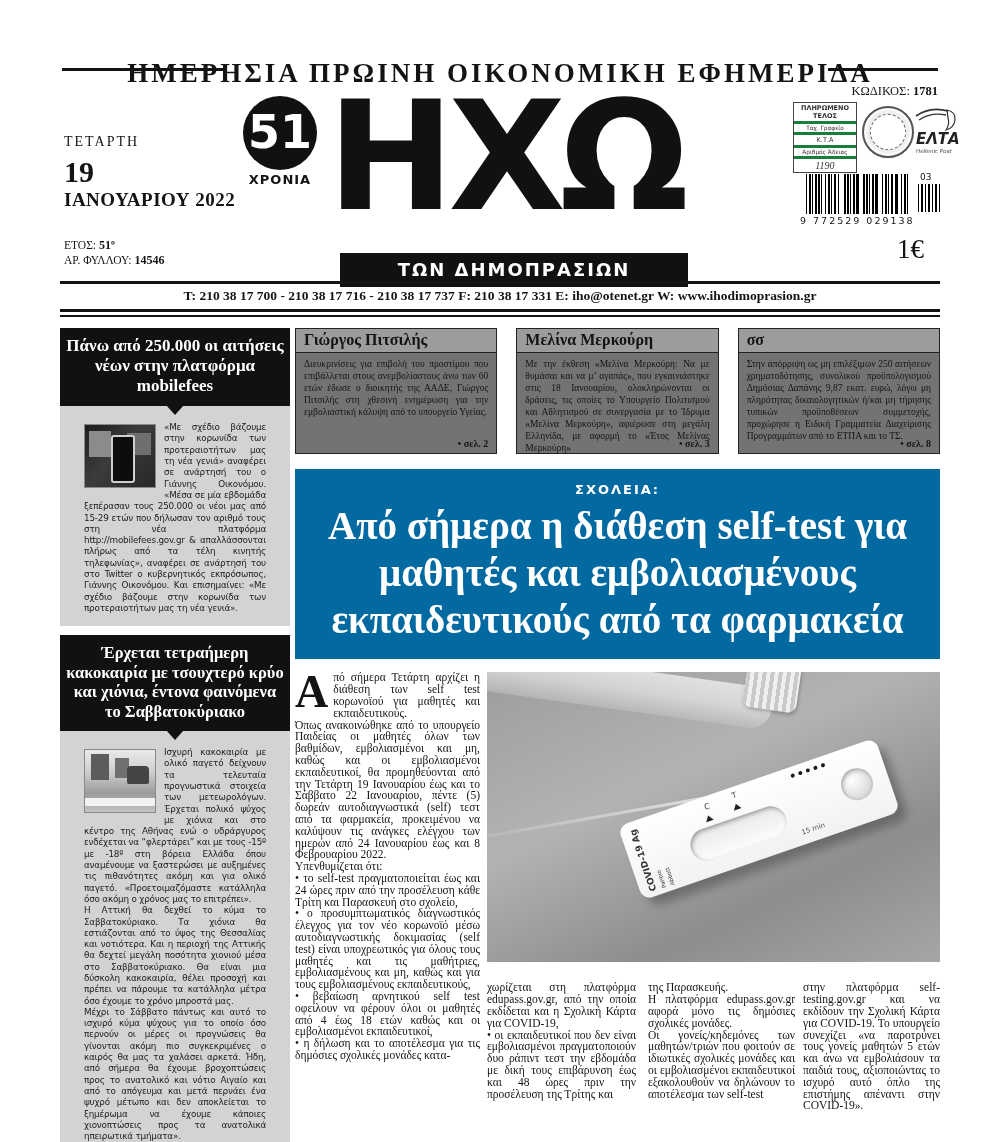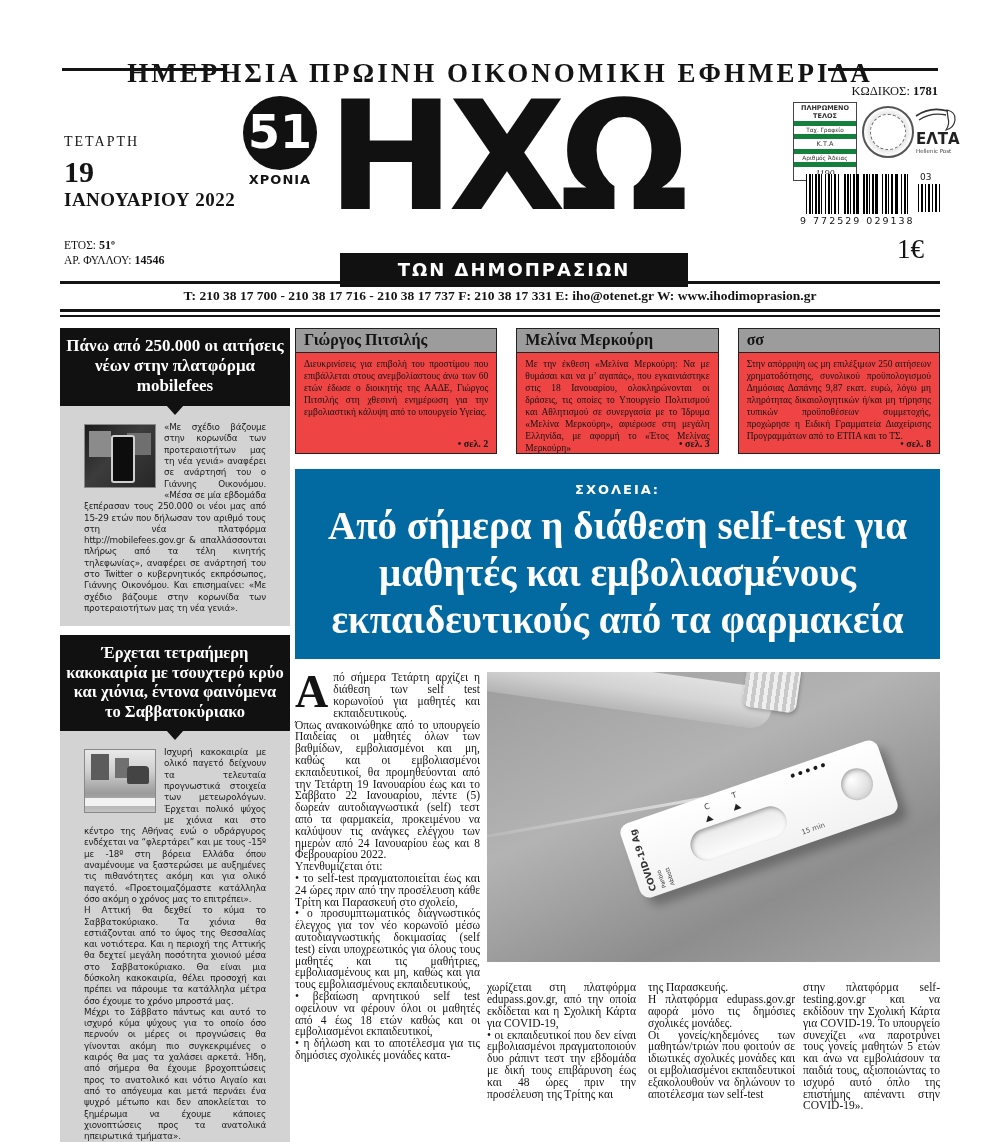--- a/index.html
+++ b/index.html
@@ -30,31 +30,31 @@
   .np-title{position:absolute;left:322px;top:78px;width:366px;text-align:center;
         font-family:"DejaVu Sans", sans-serif;font-weight:bold;font-size:152px;line-height:1.04;
         letter-spacing:-6px;color:#111;}
   .np-sub{position:absolute;left:340px;top:253px;width:348px;background:#111;color:#fff;
         text-align:center;font-family:"DejaVu Sans", sans-serif;font-weight:bold;font-size:18px;
         letter-spacing:2px;padding:6px 0 7px;}
 
   .kodikos{position:absolute;right:62px;top:84px;font-size:12.5px;}
   .stampbox{position:absolute;left:793px;top:102px;width:62px;border:1px solid #444;
         text-align:center;font-family:"DejaVu Sans", sans-serif;color:#333;background:#fff;}
-  .stampbox div{border-bottom:5px solid #15803d;padding:1px 1px;}
+  .stampbox div{border-bottom:3px solid #15803d;padding:1px 1px;}
   .stampbox div:last-child{border-bottom:none;}
   .sb1{font-size:6.5px;font-weight:bold;}
   .sb2,.sb4{font-size:5.8px;}
   .sb3{font-size:6.5px;}
   .sb5{font-size:10px;font-style:italic;font-family:"Liberation Serif", serif;}
   .roundstamp{position:absolute;left:862px;top:106px;width:48px;height:48px;border-radius:50%;
         border:2px solid #555;background:radial-gradient(circle,#fff 52%,#e6e6e6 53%,#fff 70%);}
   .roundstamp i{position:absolute;left:6px;top:6px;right:6px;bottom:6px;border:1px dashed #666;
         border-radius:50%;display:block;}
-  .elta{position:absolute;left:916px;top:130px;text-align:left;}
+  .elta{position:absolute;left:916px;top:130px;text-align:left;font-style:italic;}
   .elta .nm{font-family:"DejaVu Sans", sans-serif;font-weight:bold;font-size:15px;color:#222;}
   .elta .hp{font-size:5.5px;font-family:"DejaVu Sans", sans-serif;color:#444;}
   .elta svg{position:absolute;left:-2px;top:-26px;}
 
   .barcode-wrap{position:absolute;left:806px;top:174px;width:140px;height:56px;}
   .bars{position:absolute;left:0;top:0;width:104px;height:40px;
         background:repeating-linear-gradient(90deg,#000 0 1.5px,#fff 1.5px 3px,#000 3px 5px,#fff 5px 6px,#000 6px 6.8px,#fff 6.8px 9.5px);}
   .bc-num{position:absolute;left:-6px;top:41px;width:116px;font-family:"DejaVu Sans", sans-serif;
         font-size:9.5px;letter-spacing:2px;white-space:nowrap;}
   .supp{position:absolute;left:112px;top:10px;width:22px;height:28px;
@@ -89,21 +89,21 @@
         border:2px solid #cfcfcf;border-radius:3px;}
   .img-snow{background:linear-gradient(#e9e9e9 0%,#cfcfcf 35%,#9a9a9a 70%,#c4c4c4 100%);}
   .img-snow .b1{position:absolute;left:6px;top:4px;width:18px;height:26px;background:#5c5c5c;}
   .img-snow .b2{position:absolute;left:30px;top:8px;width:14px;height:20px;background:#707070;}
   .img-snow .tr{position:absolute;right:6px;top:16px;width:22px;height:18px;background:#444;border-radius:4px 4px 2px 2px;}
   .img-snow .sn{position:absolute;left:0;bottom:6px;width:100%;height:8px;background:#f2f2f2;}
 
   
   .main{position:absolute;left:295px;top:328px;width:645px;}
   .teasers{display:flex;gap:19px;}
-  .teaser{flex:1;border:1.5px solid #222;height:126px;position:relative;background:#ef4444;box-sizing:border-box;}
+  .teaser{flex:1;border:1.5px solid #222;height:126px;position:relative;background:#737373;box-sizing:border-box;}
   .teaser-head{background:#9c9c9c;border-bottom:1px solid #222;font-weight:bold;font-size:16px;
         padding:2px 8px 3px;}
   .teaser-body{padding:5px 8px 0;font-size:9.5px;line-height:12px;text-align:justify;}
   .teaser-page{position:absolute;right:8px;bottom:4px;font-size:10px;font-weight:bold;}
 
   .headline-block{margin-top:15px;background:#0369a1;color:#fff;text-align:center;
         padding:13px 8px 16px;}
   .kicker{font-family:"DejaVu Sans", sans-serif;font-weight:bold;font-size:13px;letter-spacing:2px;}
   .headline{font-size:39px;line-height:1.2;font-weight:bold;margin-top:6px;}
 

